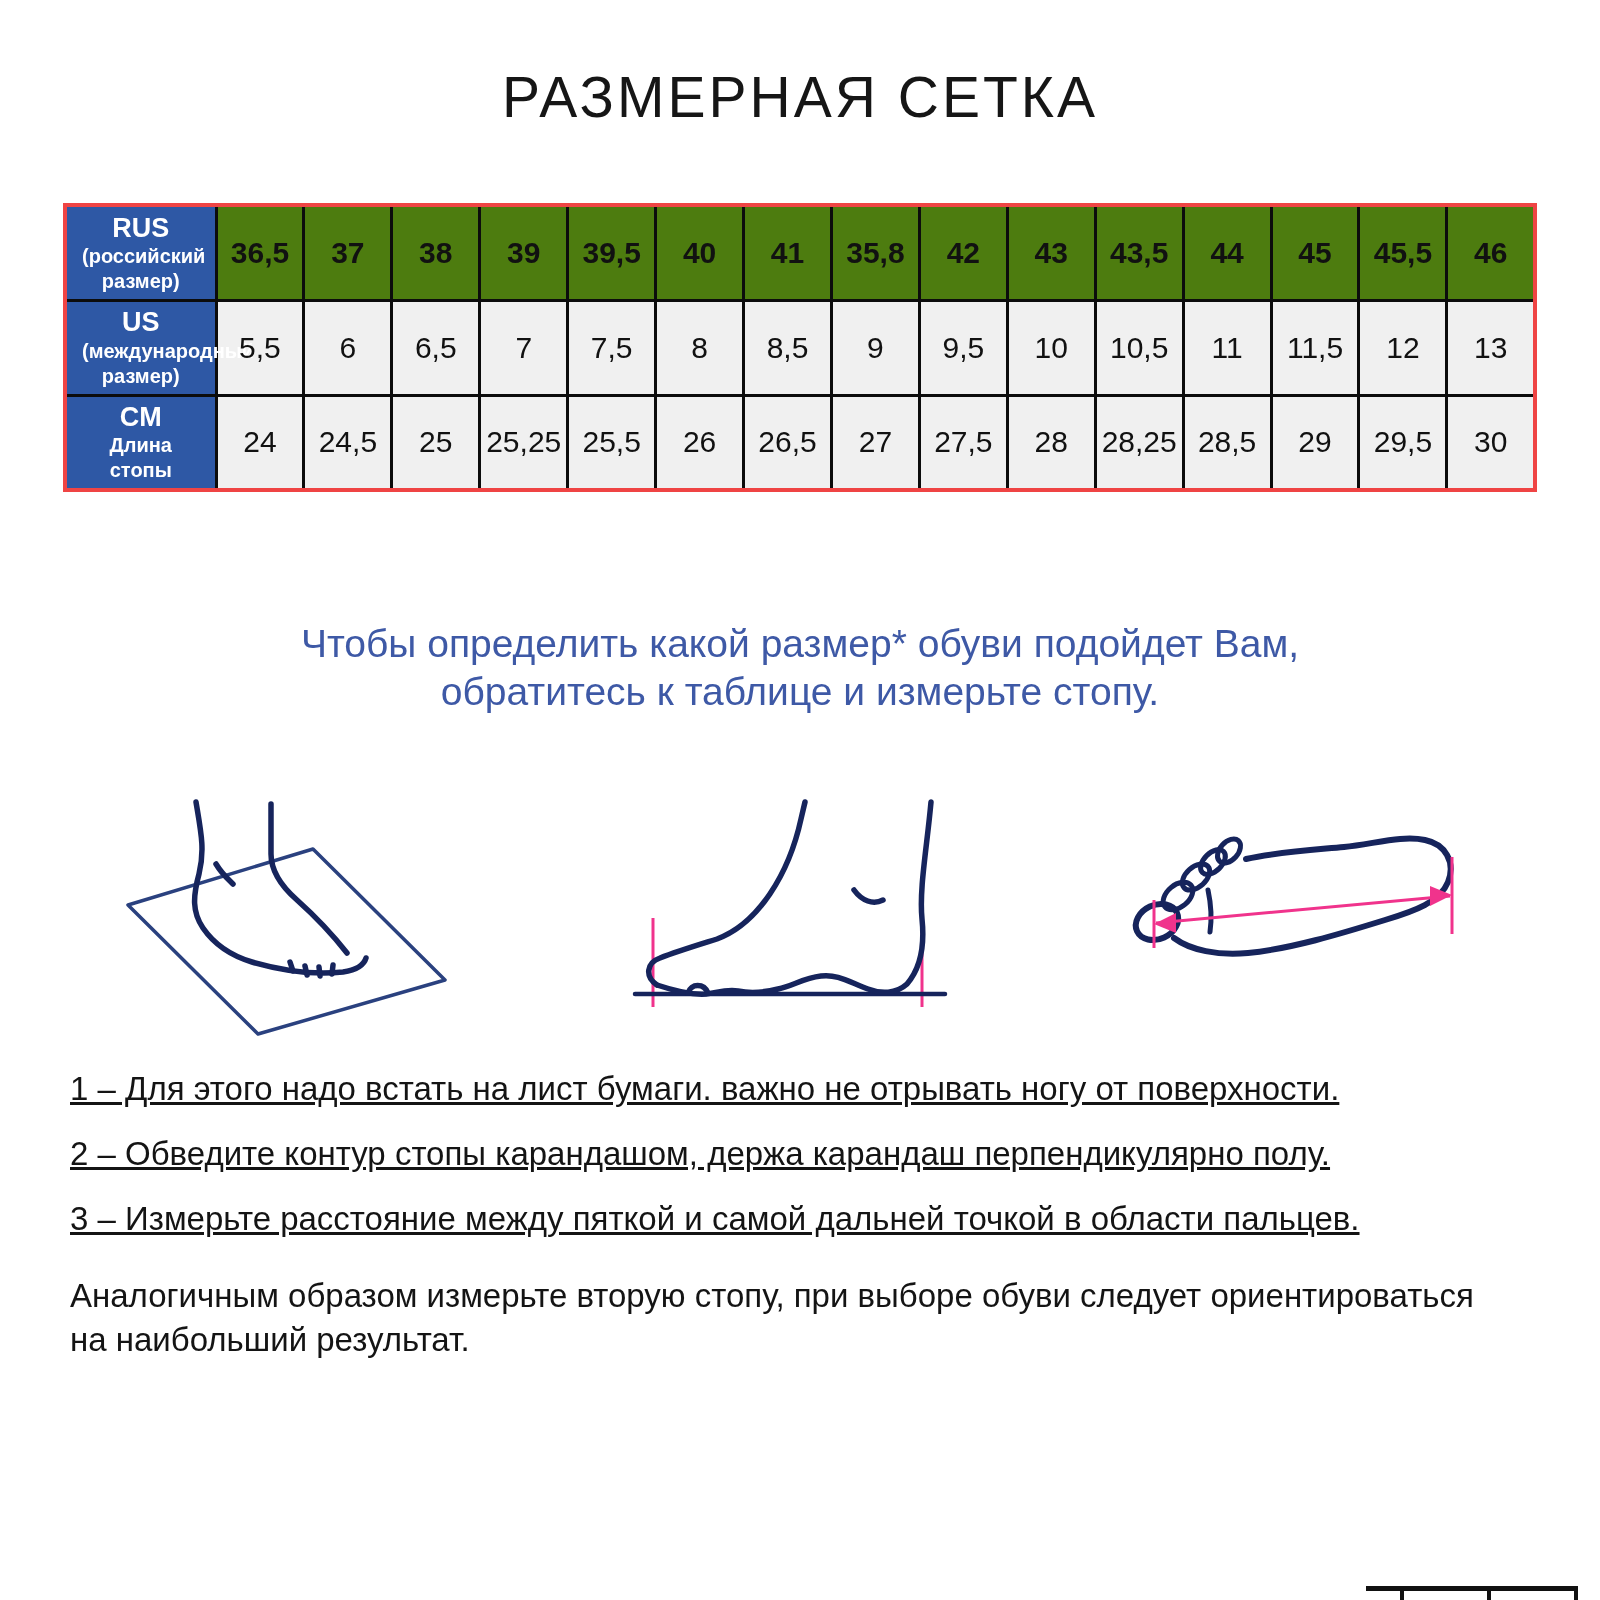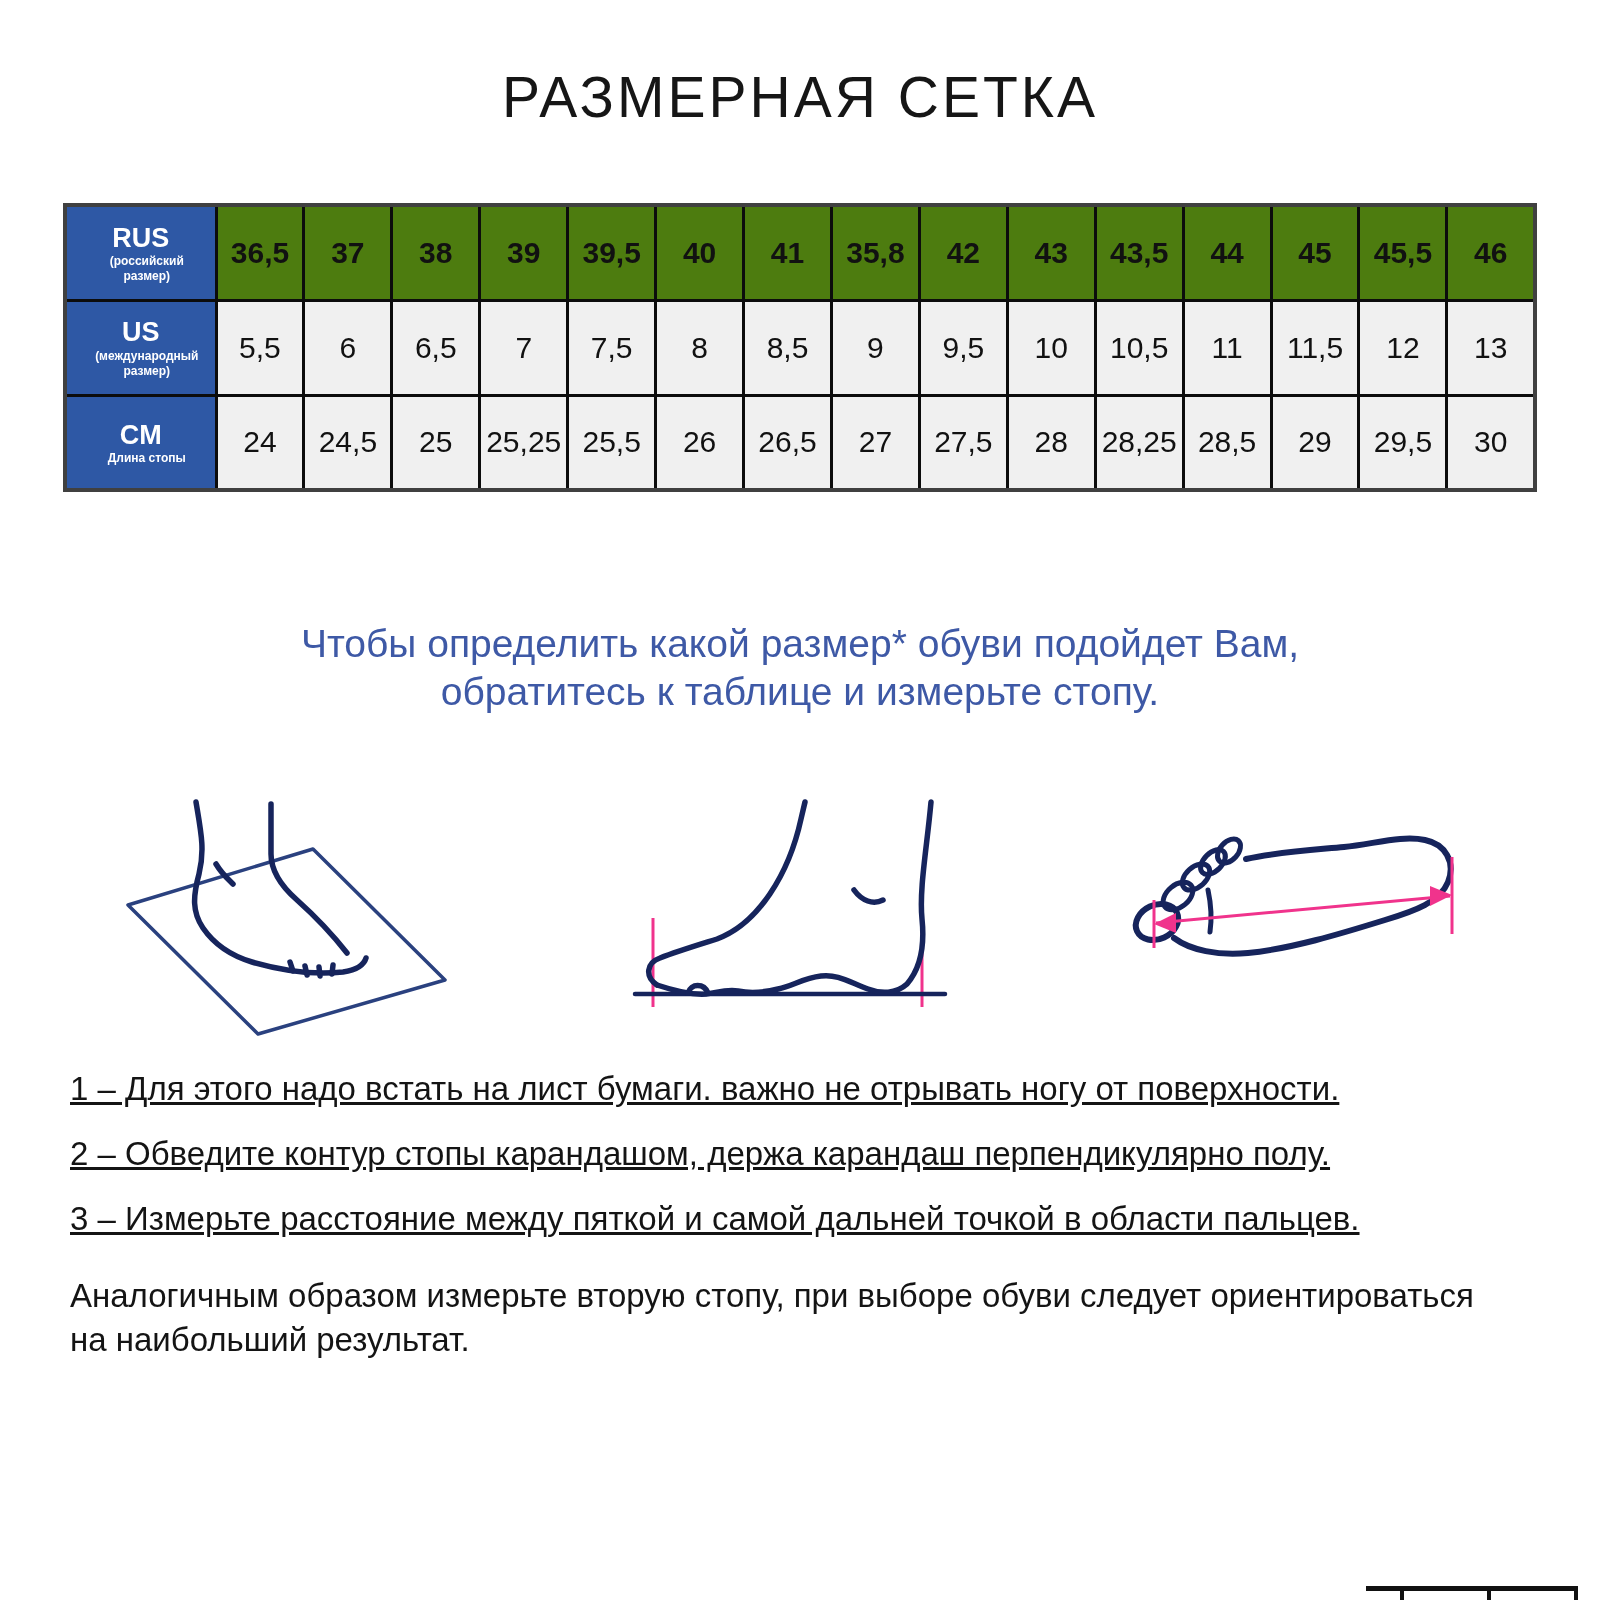--- a/index.html
+++ b/index.html
@@ -9,29 +9,29 @@
     font-family:"Liberation Sans", sans-serif; color:#141414; overflow:hidden;
   }
   .title {
     position:absolute; top:64px; left:0; width:100%;
     text-align:center; font-size:57px; font-weight:400; letter-spacing:3px; color:#161616;
   }
   
   table.size-table {
     position:absolute; left:63px; top:203px; width:1474px;
     border-collapse:collapse; table-layout:fixed;
-    border:4px solid #404040;
+    border:4px solid #ef4444;
   }
   table.size-table th, table.size-table td {
     border:3px solid #0c0c0c; text-align:center; vertical-align:middle;
     padding:0; height:95px;
   }
   table.size-table th { background:#2e58a5; color:#ffffff; }
   .hdr-code { font-size:27px; font-weight:700; line-height:1.2; }
-  .hdr-sub  { font-size:12px; font-weight:700; line-height:1.25; padding:0 15px;margin-left:12px; }
+  .hdr-sub  { font-size:20px; font-weight:700; line-height:1.25; padding:0 15px; }
   table.size-table td { font-size:30px; background:#4d7c0f; color:#111; }
   tr.row-rus td { font-weight:700; }
   tr.row-us td, tr.row-cm td { background:#f0f0f0; }
   
   .intro {
     position:absolute; top:620px; left:0; width:100%;
     text-align:center; font-size:39px; line-height:48px; color:#3e59a6;
   }
   
   .ill { position:absolute; }

